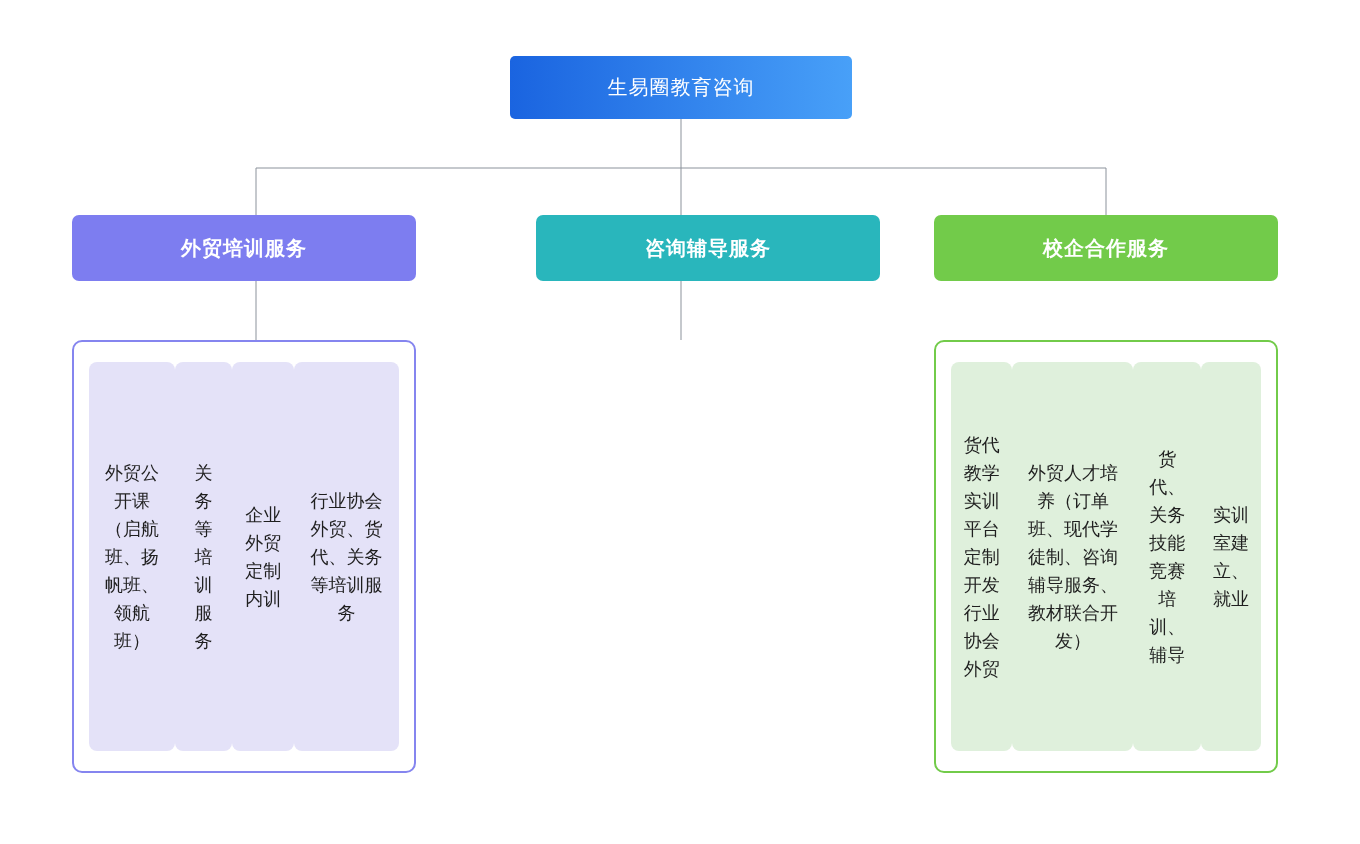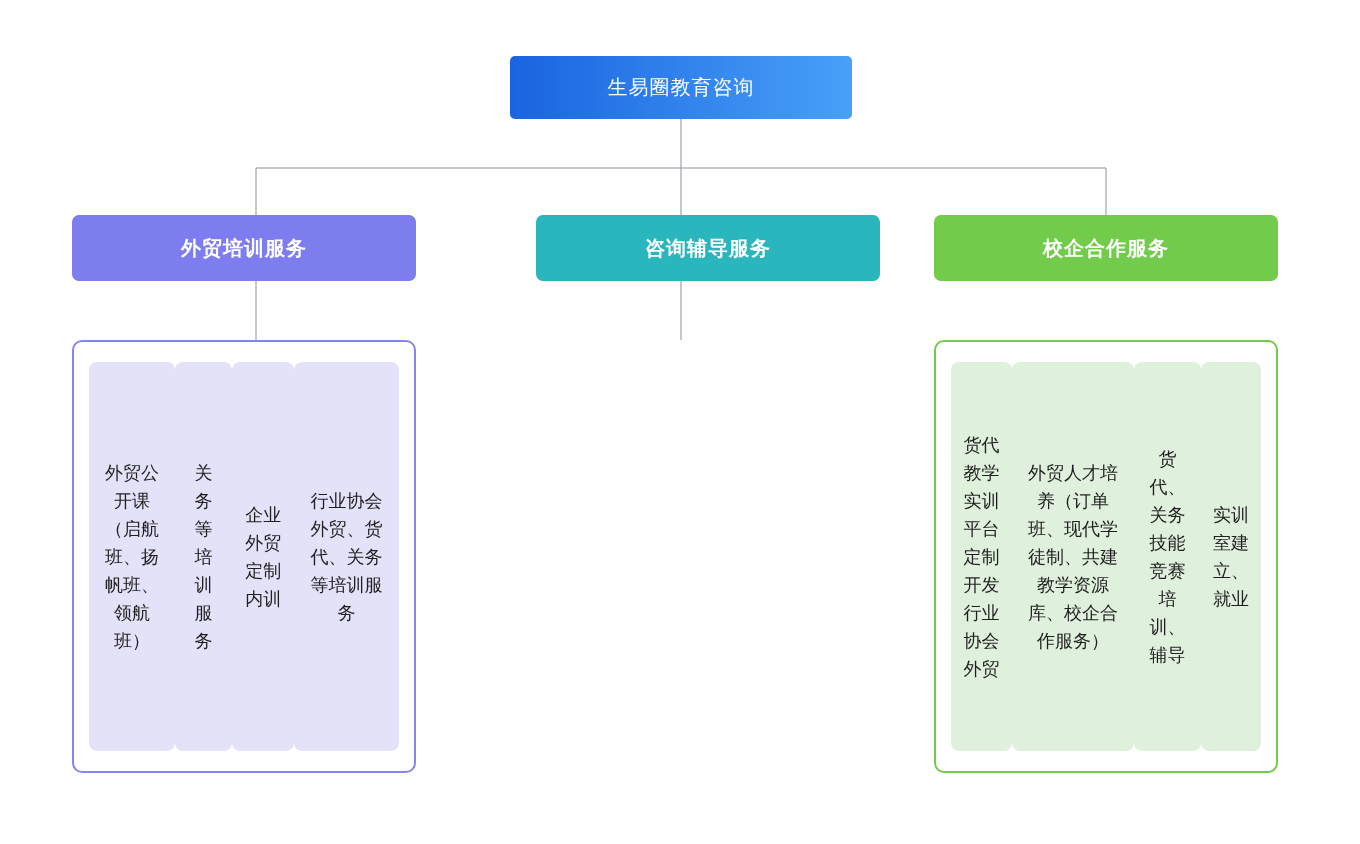--- a/index.html
+++ b/index.html
@@ -92,19 +92,19 @@
     </div>
   </section>
 
   <section class="branch" style="left: 934px; --header-bg: #72cb4a; --border-color: #72cb4a; --item-bg: #dff0dc;">
     <div class="branch-header">
       <span>校企合作服务</span>
     </div>
     <div class="branch-container">
       <div class="branch-item">货代教学实训平台定制开发
 行业协会外贸</div>
-      <div class="branch-item">外贸人才培养（订单班、现代学徒制、共建教学资源库、校企合作服务）</div>
+      <div class="branch-item">外贸人才培养（订单班、现代学徒制、咨询辅导服务、教材联合开发）</div>
       <div class="branch-item">货代、关务技能竞赛培训、辅导</div>
       <div class="branch-item">实训室建立、就业</div>
     </div>
   </section>
 
 </div>
 
 </body></html>

